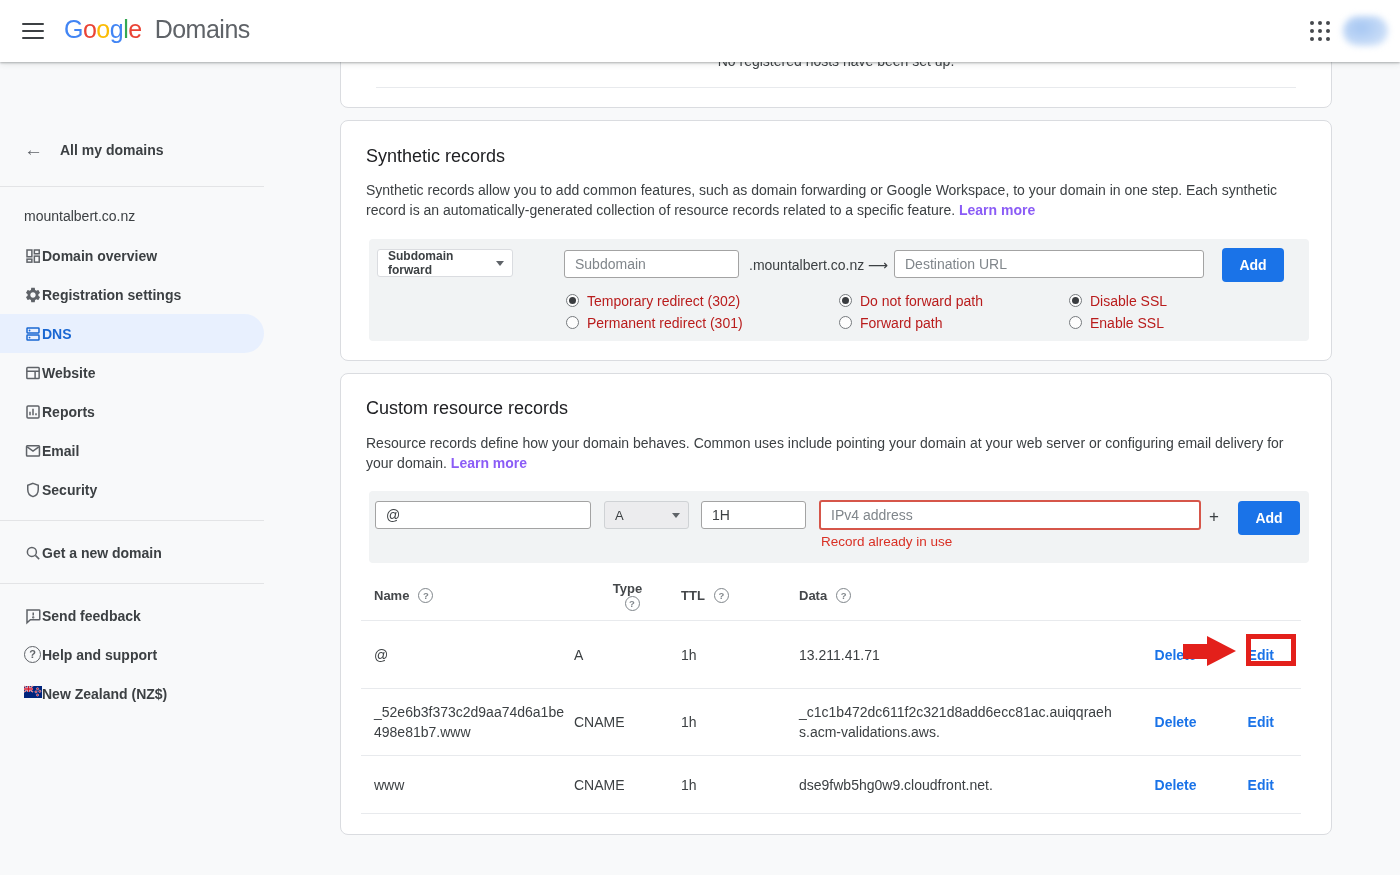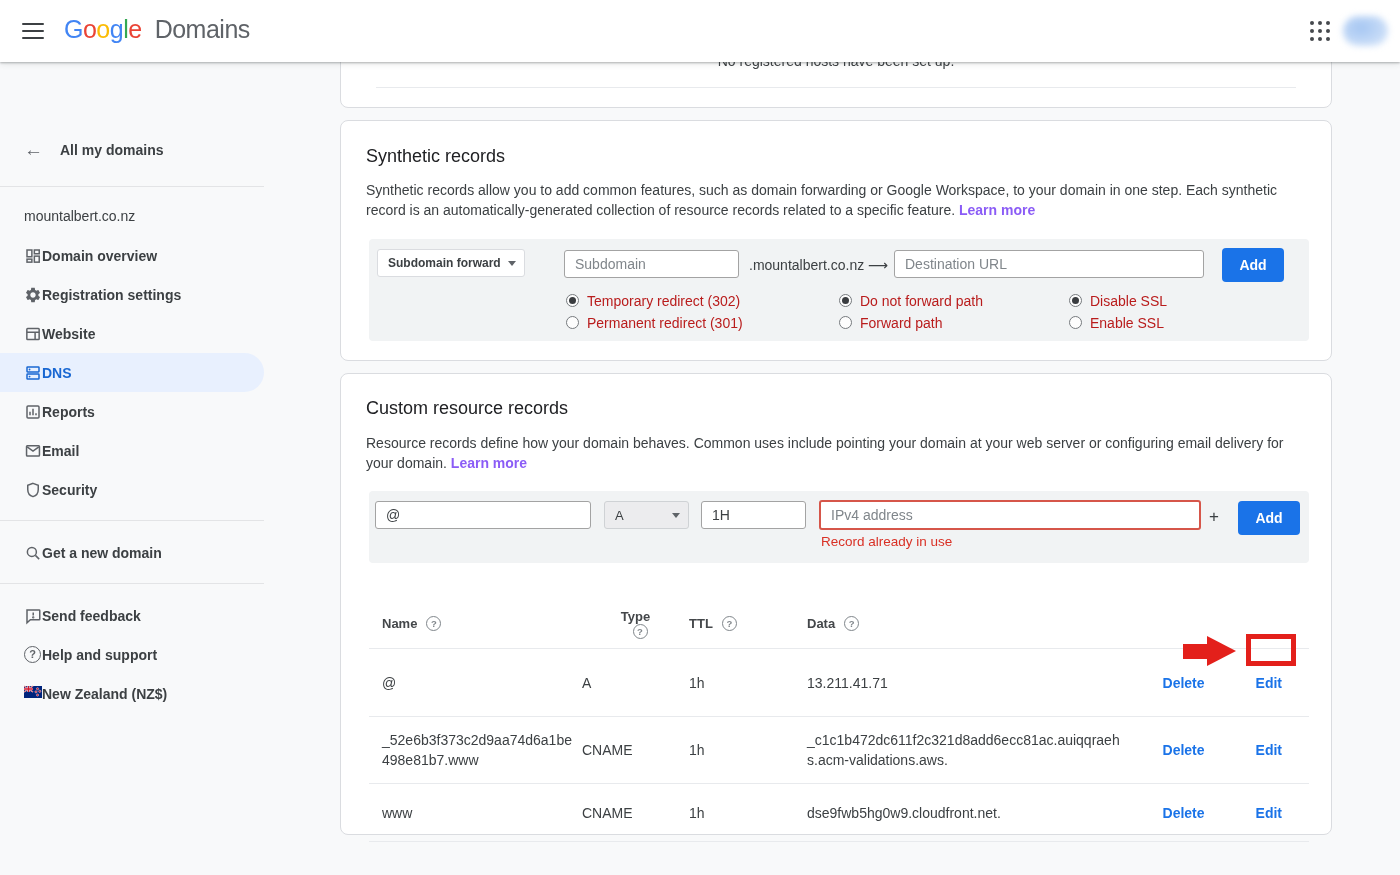--- a/index.html
+++ b/index.html
@@ -58,21 +58,21 @@
   .tinput { position:absolute; height:28px; background:#fff; border:1px solid #a3a3a3; border-radius:3px;
     font-family:"Liberation Sans",sans-serif; font-size:14px; color:#3c4043; padding:0 10px; outline:none; }
   .tinput::placeholder { color:#80868b; }
   .selbox { position:absolute; height:28px; background:#fff; border:1px solid #dadce0; border-radius:3px;
     display:flex; align-items:center; padding:0 8px 0 10px; cursor:pointer; color:#3c4043; }
   .selbox .caret { margin-left:auto; width:0; height:0; border-left:4px solid transparent;
     border-right:4px solid transparent; border-top:5px solid #5f6368; }
   .add-btn { position:absolute; width:62px; height:34px; background:#1a73e8; color:#fff; border:none;
     border-radius:4px; font-family:"Liberation Sans",sans-serif; font-size:14px; font-weight:bold; cursor:pointer; }
 
-  #syn-type-select { left:8px; top:10px; width:148px; font-size:12px; font-weight:bold; }
+  #syn-type-select { left:8px; top:10px; width:136px; font-size:12px; font-weight:bold; }
   #syn-subdomain { left:195px; top:11px; width:175px; }
   #syn-suffix { position:absolute; left:380px; top:18px; font-size:14px; color:#3c4043; white-space:nowrap; }
   #syn-dest { left:525px; top:11px; width:310px; }
   #syn-add { left:853px; top:9px; }
   .radio-group { position:absolute; display:flex; flex-direction:column; gap:3px; }
   #radio-g0 { left:197px; top:52px; } #radio-g1 { left:470px; top:52px; } #radio-g2 { left:700px; top:52px; }
   .radio-option { display:flex; align-items:center; gap:8px; height:19px; cursor:pointer; }
   .radio { width:13px; height:13px; border-radius:50%; border:1.5px solid #767a7e; background:#fdfdfd;
     display:inline-flex; align-items:center; justify-content:center; }
   .radio.checked::after { content:""; width:7px; height:7px; border-radius:50%; background:#3a3d40; }
@@ -80,21 +80,21 @@
 
   #cus-name { left:6px; top:10px; width:216px; }
   #cus-type-select { left:235px; top:10px; width:85px; font-size:13px; background:#ececee; border-color:#cfd2d5; }
   #cus-ttl { left:332px; top:10px; width:105px; }
   #cus-data { left:450px; top:9px; width:382px; height:30px; border:2px solid #d6564a; }
   #cus-plus { position:absolute; left:840px; top:16px; font-size:17px; color:#3c4043; cursor:pointer; }
   #cus-add { left:869px; top:10px; }
   #cus-error { position:absolute; left:452px; top:43px; font-size:13.5px; color:#d93025; }
 
   
-  #rtable { position:absolute; left:28px; top:189px; width:940px;margin-top:28px; }
+  #rtable { position:absolute; left:20px; top:189px; width:940px; }
   .thead { height:58px; display:flex; align-items:center; padding:8px 0 0 13px;
     border-bottom:1px solid #e8eaed; }
   .hcell { font-size:13px; font-weight:bold; color:#44474a; display:flex; align-items:center; }
   .qcircle-sm { width:15px; height:15px; border:1.4px solid #80868b; border-radius:50%; margin-left:9px;
     display:inline-flex; align-items:center; justify-content:center; font-size:9.5px; font-weight:bold;
     color:#80868b; cursor:pointer; }
   .c-name { width:200px; padding-right:10px; word-break:break-all; }
   .c-type { width:107px;flex-direction:column; } .c-ttl { width:118px; }
   .c-data { width:330px; padding-right:8px; word-break:break-all; }
   .trow { display:flex; align-items:center; padding-left:13px; border-bottom:1px solid #e8eaed; }
@@ -156,41 +156,41 @@
         <span>Domain overview</span>
     </div>
     <div class="nav-item">
       <span class="ic">
         <svg viewBox="0 0 24 24" width="18" height="18" fill="#5f6368">
             <path d="M19.14 12.94c.04-.3.06-.61.06-.94 0-.32-.02-.64-.07-.94l2.03-1.58c.18-.14.23-.41.12-.61l-1.92-3.32c-.12-.22-.37-.29-.59-.22l-2.39.96c-.5-.38-1.03-.7-1.62-.94l-.36-2.54c-.04-.24-.24-.41-.48-.41h-3.84c-.24 0-.43.17-.47.41l-.36 2.54c-.59.24-1.13.57-1.62.94l-2.39-.96c-.22-.08-.47 0-.59.22L2.74 8.87c-.12.21-.08.47.12.61l2.03 1.58c-.05.3-.09.63-.09.94s.02.64.07.94l-2.03 1.58c-.18.14-.23.41-.12.61l1.92 3.32c.12.22.37.29.59.22l2.39-.96c.5.38 1.03.7 1.62.94l.36 2.54c.05.24.24.41.48.41h3.84c.24 0 .44-.17.47-.41l.36-2.54c.59-.24 1.13-.56 1.62-.94l2.39.96c.22.08.47 0 .59-.22l1.92-3.32c.12-.22.07-.47-.12-.61l-2.01-1.58zM12 15.6c-1.98 0-3.6-1.62-3.6-3.6s1.62-3.6 3.6-3.6 3.6 1.62 3.6 3.6-1.62 3.6-3.6 3.6z"></path>
           </svg>
       </span>
         <span>Registration settings</span>
     </div>
-    <div class="nav-item">
-      <span class="ic">
-        <svg viewBox="0 0 24 24" width="18" height="18" fill="none" stroke="#5f6368" stroke-width="2">
-            <rect x="3.8" y="4.8" width="16.4" height="14.4" rx="1"></rect>
-            <path d="M3.8 9.6h16.4M14.8 9.6v9.6"></path>
-          </svg>
-      </span>
-        <span>Website</span>
-    </div>
     <div class="nav-item active">
       <span class="ic">
         <svg viewBox="0 0 24 24" width="18" height="18">
             <g fill="none" stroke="#1967d2" stroke-width="2">
               <rect x="4" y="4" width="16" height="6.6" rx="0.8"></rect>
               <rect x="4" y="13.4" width="16" height="6.6" rx="0.8"></rect>
             </g>
             <circle cx="7.4" cy="7.3" r="1.2" fill="#1967d2"></circle>
             <circle cx="7.4" cy="16.7" r="1.2" fill="#1967d2"></circle>
           </svg>
       </span>
         <span>DNS</span>
+    </div>
+    <div class="nav-item">
+      <span class="ic">
+        <svg viewBox="0 0 24 24" width="18" height="18" fill="none" stroke="#5f6368" stroke-width="2">
+            <rect x="3.8" y="4.8" width="16.4" height="14.4" rx="1"></rect>
+            <path d="M3.8 9.6h16.4M14.8 9.6v9.6"></path>
+          </svg>
+      </span>
+        <span>Website</span>
     </div>
     <div class="nav-item">
       <span class="ic">
         <svg viewBox="0 0 24 24" width="18" height="18" fill="none" stroke="#5f6368" stroke-width="2">
             <rect x="4" y="4" width="16" height="16" rx="1.4"></rect>
             <path d="M8 16.4v-4.6M12 16.4V7.6M16 16.4v-2.6"></path>
           </svg>
       </span>
         <span>Reports</span>
     </div>

